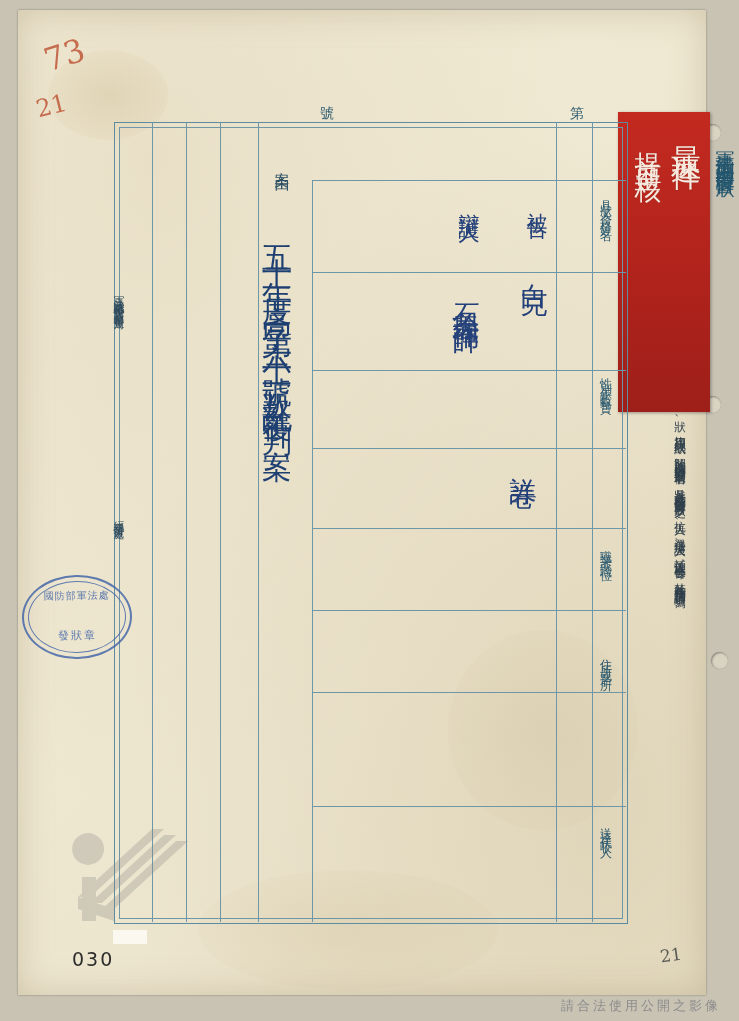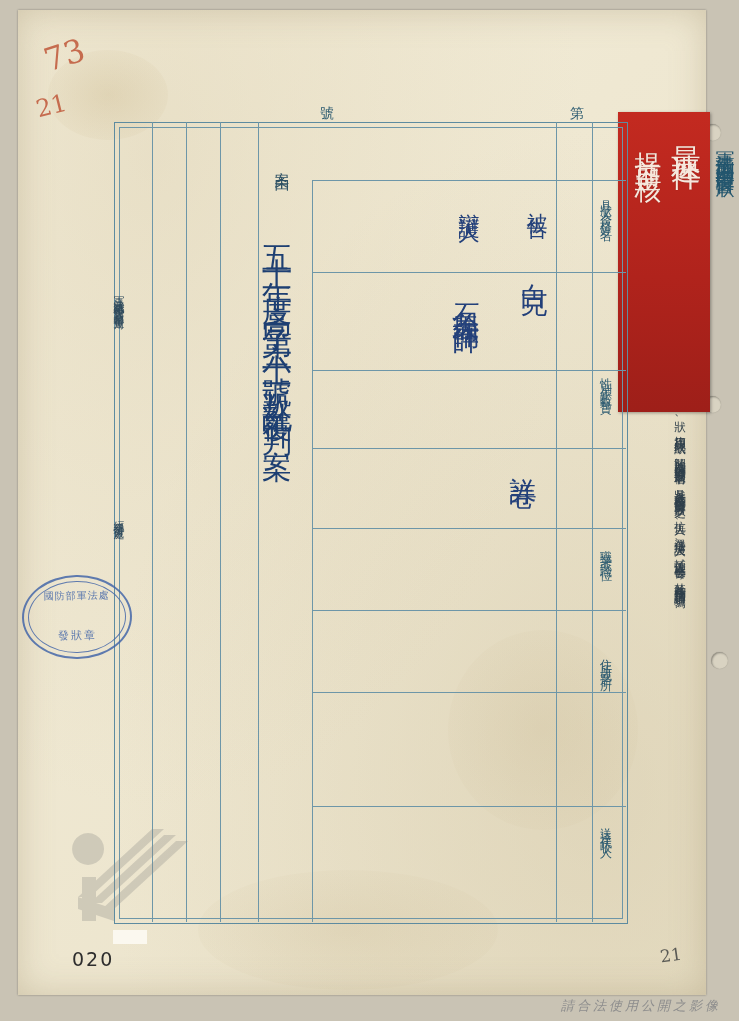--- a/index.html
+++ b/index.html
@@ -243,21 +243,20 @@
     pointer-events: none;
   }
   .wm-label {
     position: absolute;
     right: 18px;
     bottom: 6px;
     font-size: 13px;
     color: #8d8d8d;
     letter-spacing: 3px;
     font-family: "DejaVu Serif", serif;
-    font-style: italic;
   }
   .white-tab {
     position: absolute;
     left: 113px;
     top: 930px;
     width: 34px;
     height: 14px;
     background: #fbf8ef;
   }
 </style>
@@ -346,18 +345,18 @@
         <polygon points="30,98 104,30 116,30 42,98"></polygon>
         <polygon points="42,104 116,36 128,36 54,104"></polygon>
         <polygon points="18,92 54,104 54,116 18,104"></polygon>
         <path d="M28,60 a16,16 0 1,1 0.1,0 Z" fill="#8b8b86"></path>
         <rect x="22" y="72" width="14" height="44"></rect>
       </g>
     </svg>
   </div>
   <div class="white-tab"></div>
 
-  <div class="folio">020</div>
+  <div class="folio">030</div>
   <div class="pencil-num">21</div>
 
   <div class="wm-label">請合法使用公開之影像</div>
 
 </div>
 
 </body></html>

